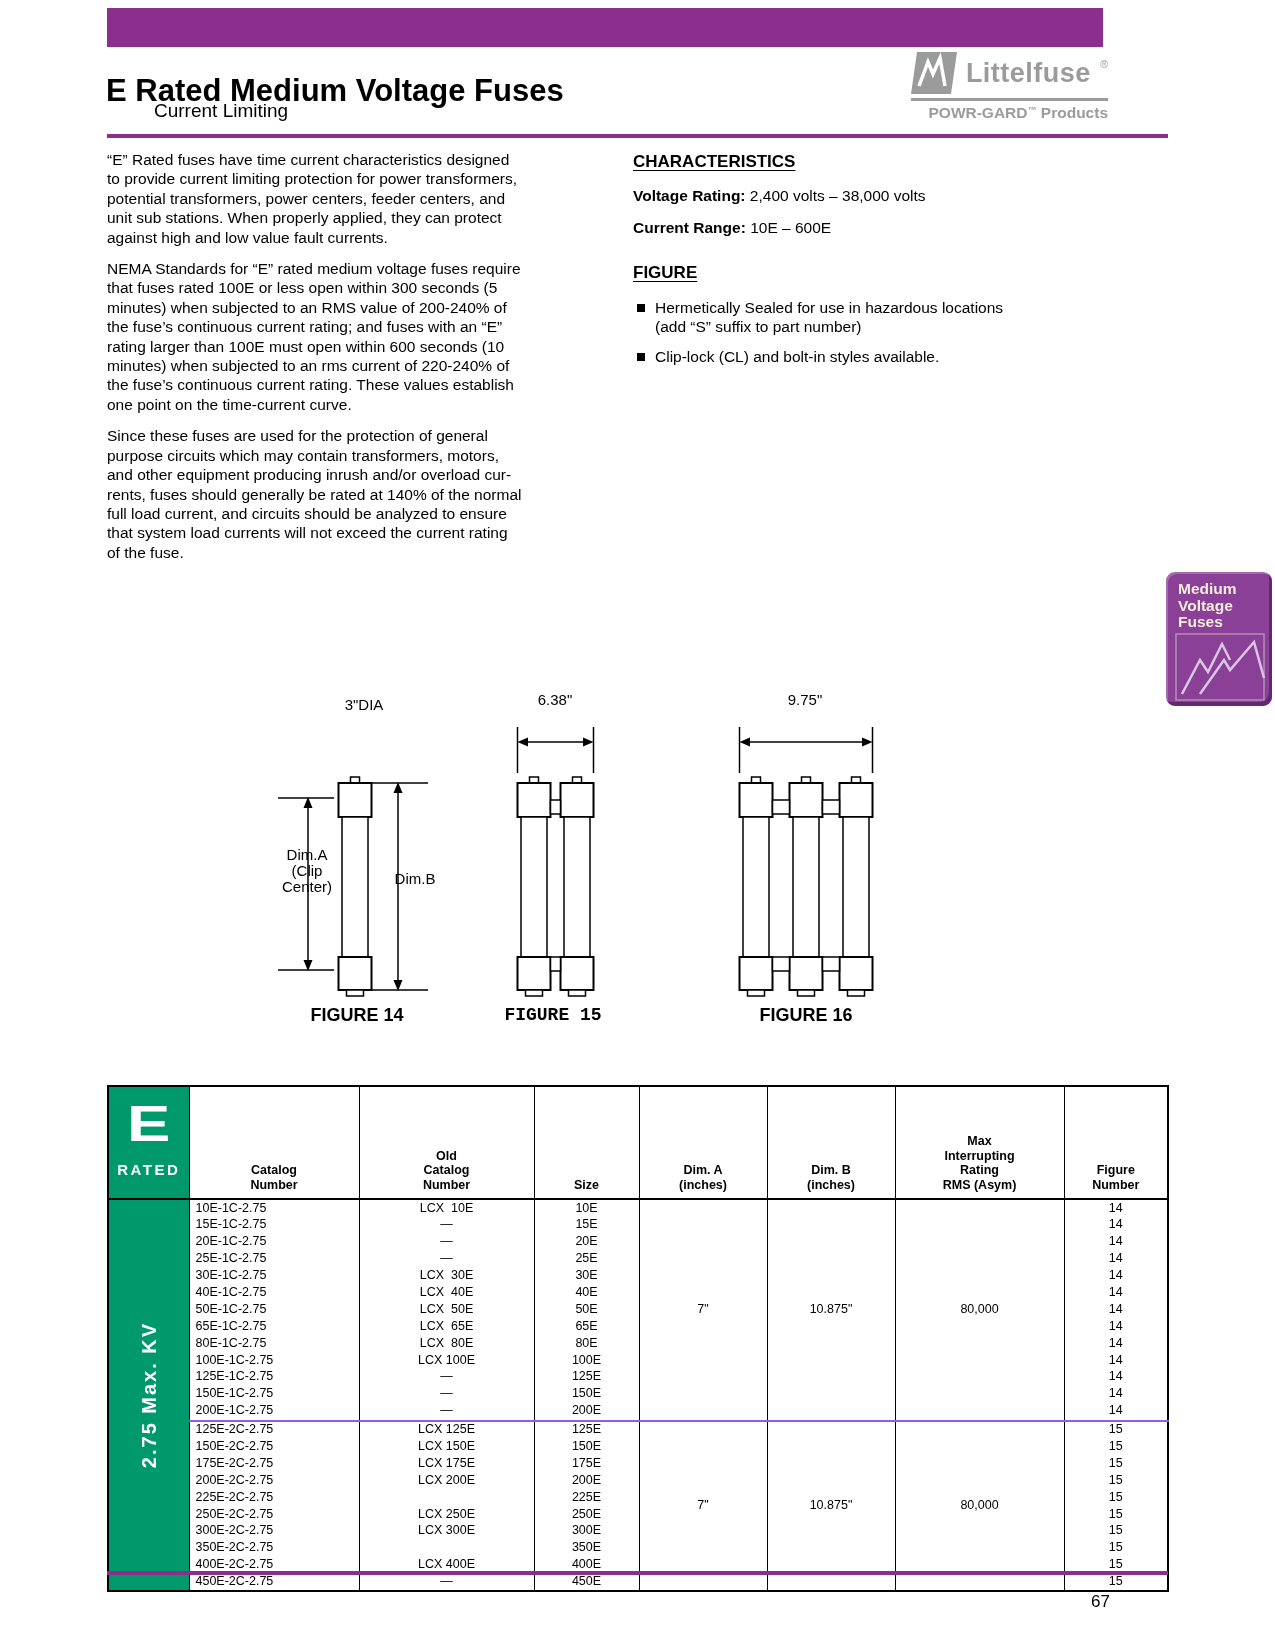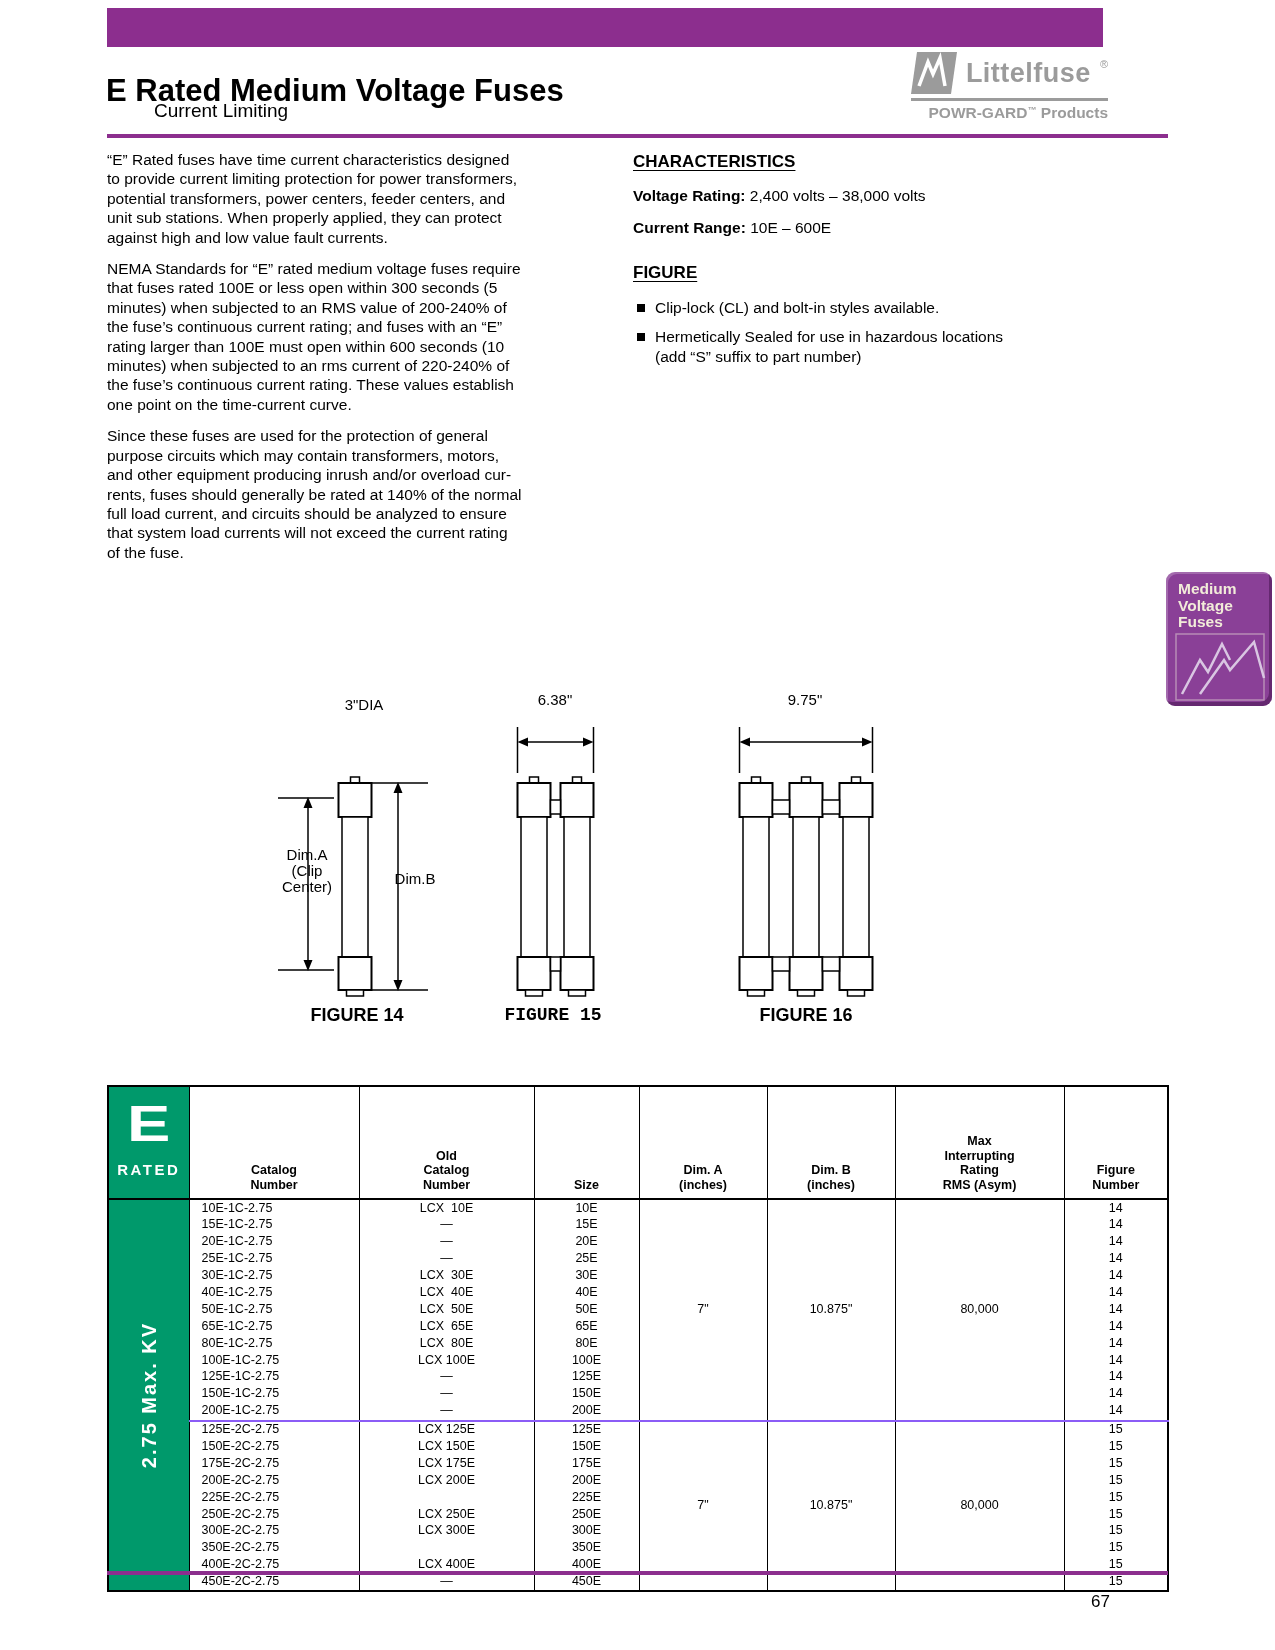--- a/index.html
+++ b/index.html
@@ -56,21 +56,21 @@
   .fuse-table{position:absolute;left:107px;top:1085px;width:1061px;border-collapse:collapse;
       table-layout:fixed;border:2px solid #000;}
   .fuse-table th,.fuse-table td{border:1.5px solid #000;}
   .fuse-table thead th{height:70px;vertical-align:bottom;padding:0 2px 5px;font-size:12.5px;line-height:1.18;
       white-space:pre-line;text-align:center;font-weight:bold;border-bottom:2.5px solid #000;}
   th.logo-cell{background:var(--green);vertical-align:middle;padding:0;}
   .e-big{font-size:50px;font-weight:900;color:#fff;transform:scaleX(1.3);line-height:44px;text-align:center;}
   .e-rated{font-size:15px;font-weight:bold;color:#fff;letter-spacing:2.5px;text-align:center;margin-top:0;}
   .fuse-table tbody td{font-size:12.5px;height:16.9px;padding:0;text-align:center;
       border-top:none;border-bottom:none;line-height:1.1;}
-  .fuse-table tbody td.cat{text-align:left;padding-left:12px;}
+  .fuse-table tbody td.cat{text-align:left;padding-left:6px;}
   .fuse-table tbody td.old{white-space:pre;}
   .fuse-table tr.group-start td{border-top:2px solid #8b5cf6;}
   td.green-col{background:var(--green);position:relative;}
   .vert-label{position:absolute;left:50%;top:50%;transform:translate(-50%,-50%) rotate(-90deg);
       color:#fff;font-weight:bold;font-size:20px;letter-spacing:2px;white-space:nowrap;}
 
   
   .bottom-rule{position:absolute;left:107px;top:1571px;width:1061px;height:4px;background:var(--purple);}
   .page-number{position:absolute;left:1040px;top:1592px;width:70px;text-align:right;font-size:17px;}
 </style>
@@ -125,26 +125,26 @@
     <div class="sec-heading">CHARACTERISTICS</div>
     <div>
         <div class="char-item"><b>Voltage Rating:</b> 2,400 volts – 38,000 volts</div>
         <div class="char-item"><b>Current Range:</b> 10E – 600E</div>
       </div>
     <div class="options-block">
       <div class="sec-heading">FIGURE</div>
       <div>
           <div class="bullet-row">
             <span class="bullet-square"></span>
-            <div class="bullet-text">Clip-lock (CL) and bolt-in styles available.</div>
+            <div class="bullet-text">Hermetically Sealed for use in hazardous locations
+(add “S” suffix to part number)</div>
           </div>
           <div class="bullet-row">
             <span class="bullet-square"></span>
-            <div class="bullet-text">Hermetically Sealed for use in hazardous locations
-(add “S” suffix to part number)</div>
+            <div class="bullet-text">Clip-lock (CL) and bolt-in styles available.</div>
           </div>
         </div>
     </div>
   </div>
 
   <div class="side-badge">
     <div class="badge-text">Medium
 Voltage
 Fuses</div>
     <svg class="badge-art" width="106" height="74" viewBox="0 0 106 74">

